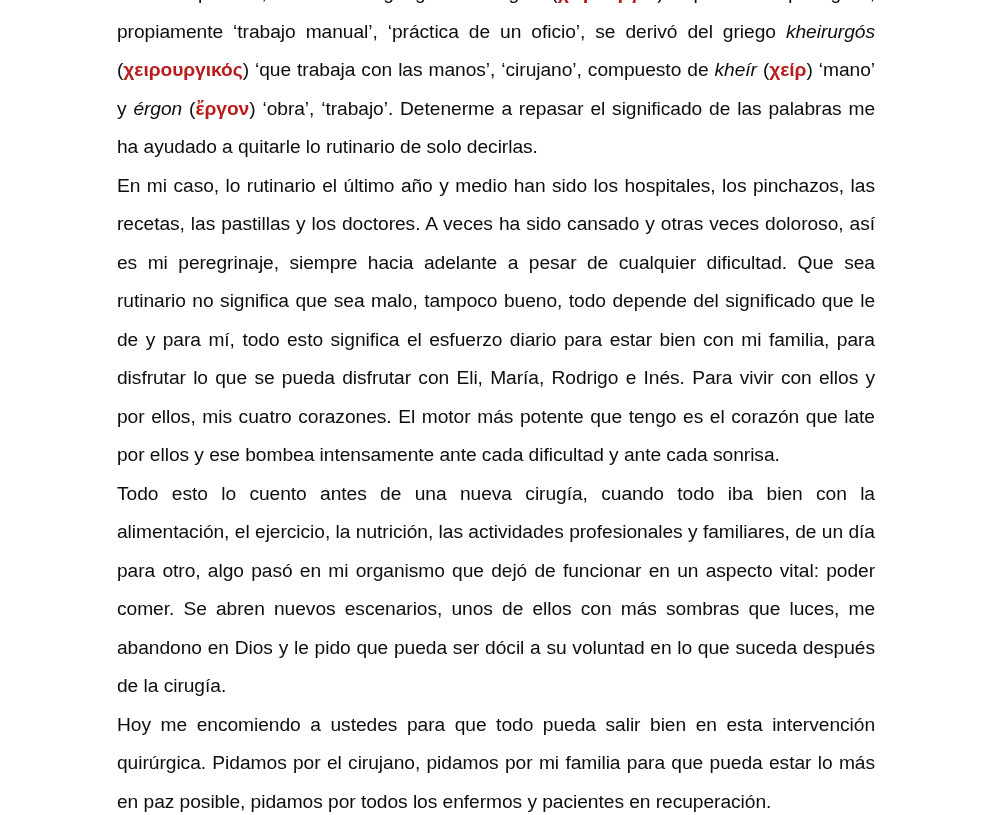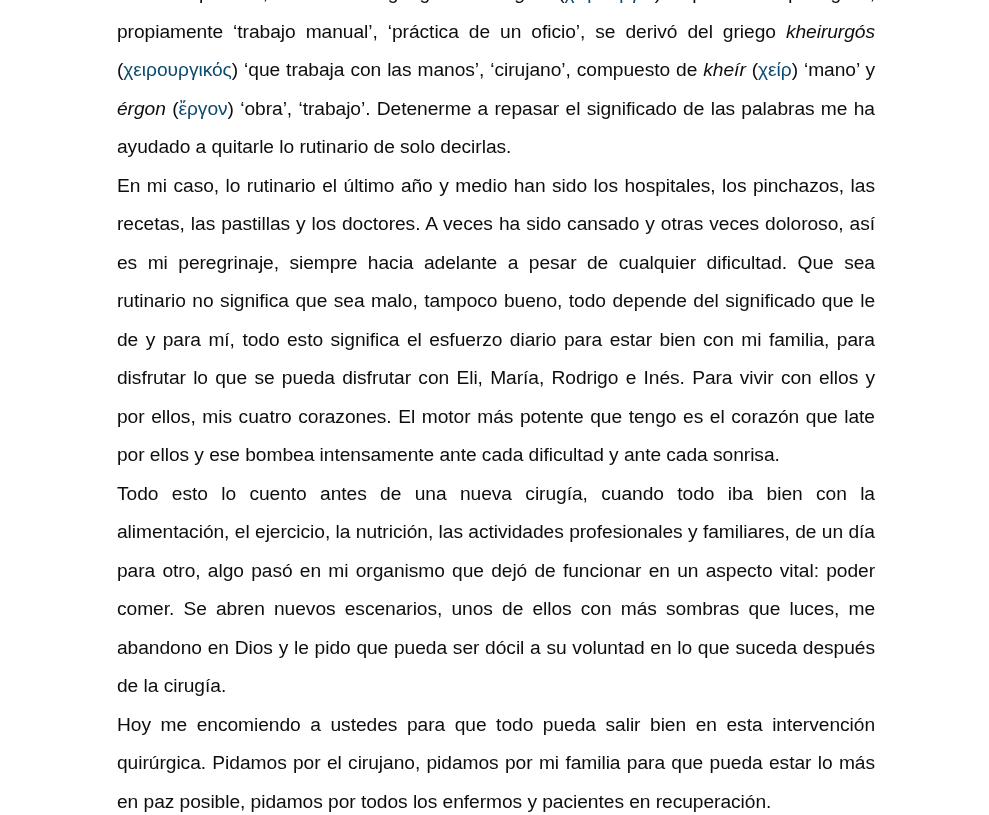--- a/index.html
+++ b/index.html
@@ -39,21 +39,22 @@
     -webkit-hyphens: none;
     hyphens: none;
   }
   p.para + p.para {
   }
   
   p.para {
     text-align-last: left;
   }
   .gr {
-    color: #0c4a6e;
+    color: #b91c1c;
+    font-weight: bold;
   }
   .it {
     font-style: italic;
   }
 </style>
 </head>
 <body>
 
 <div id="page">
   <div id="body-column">

